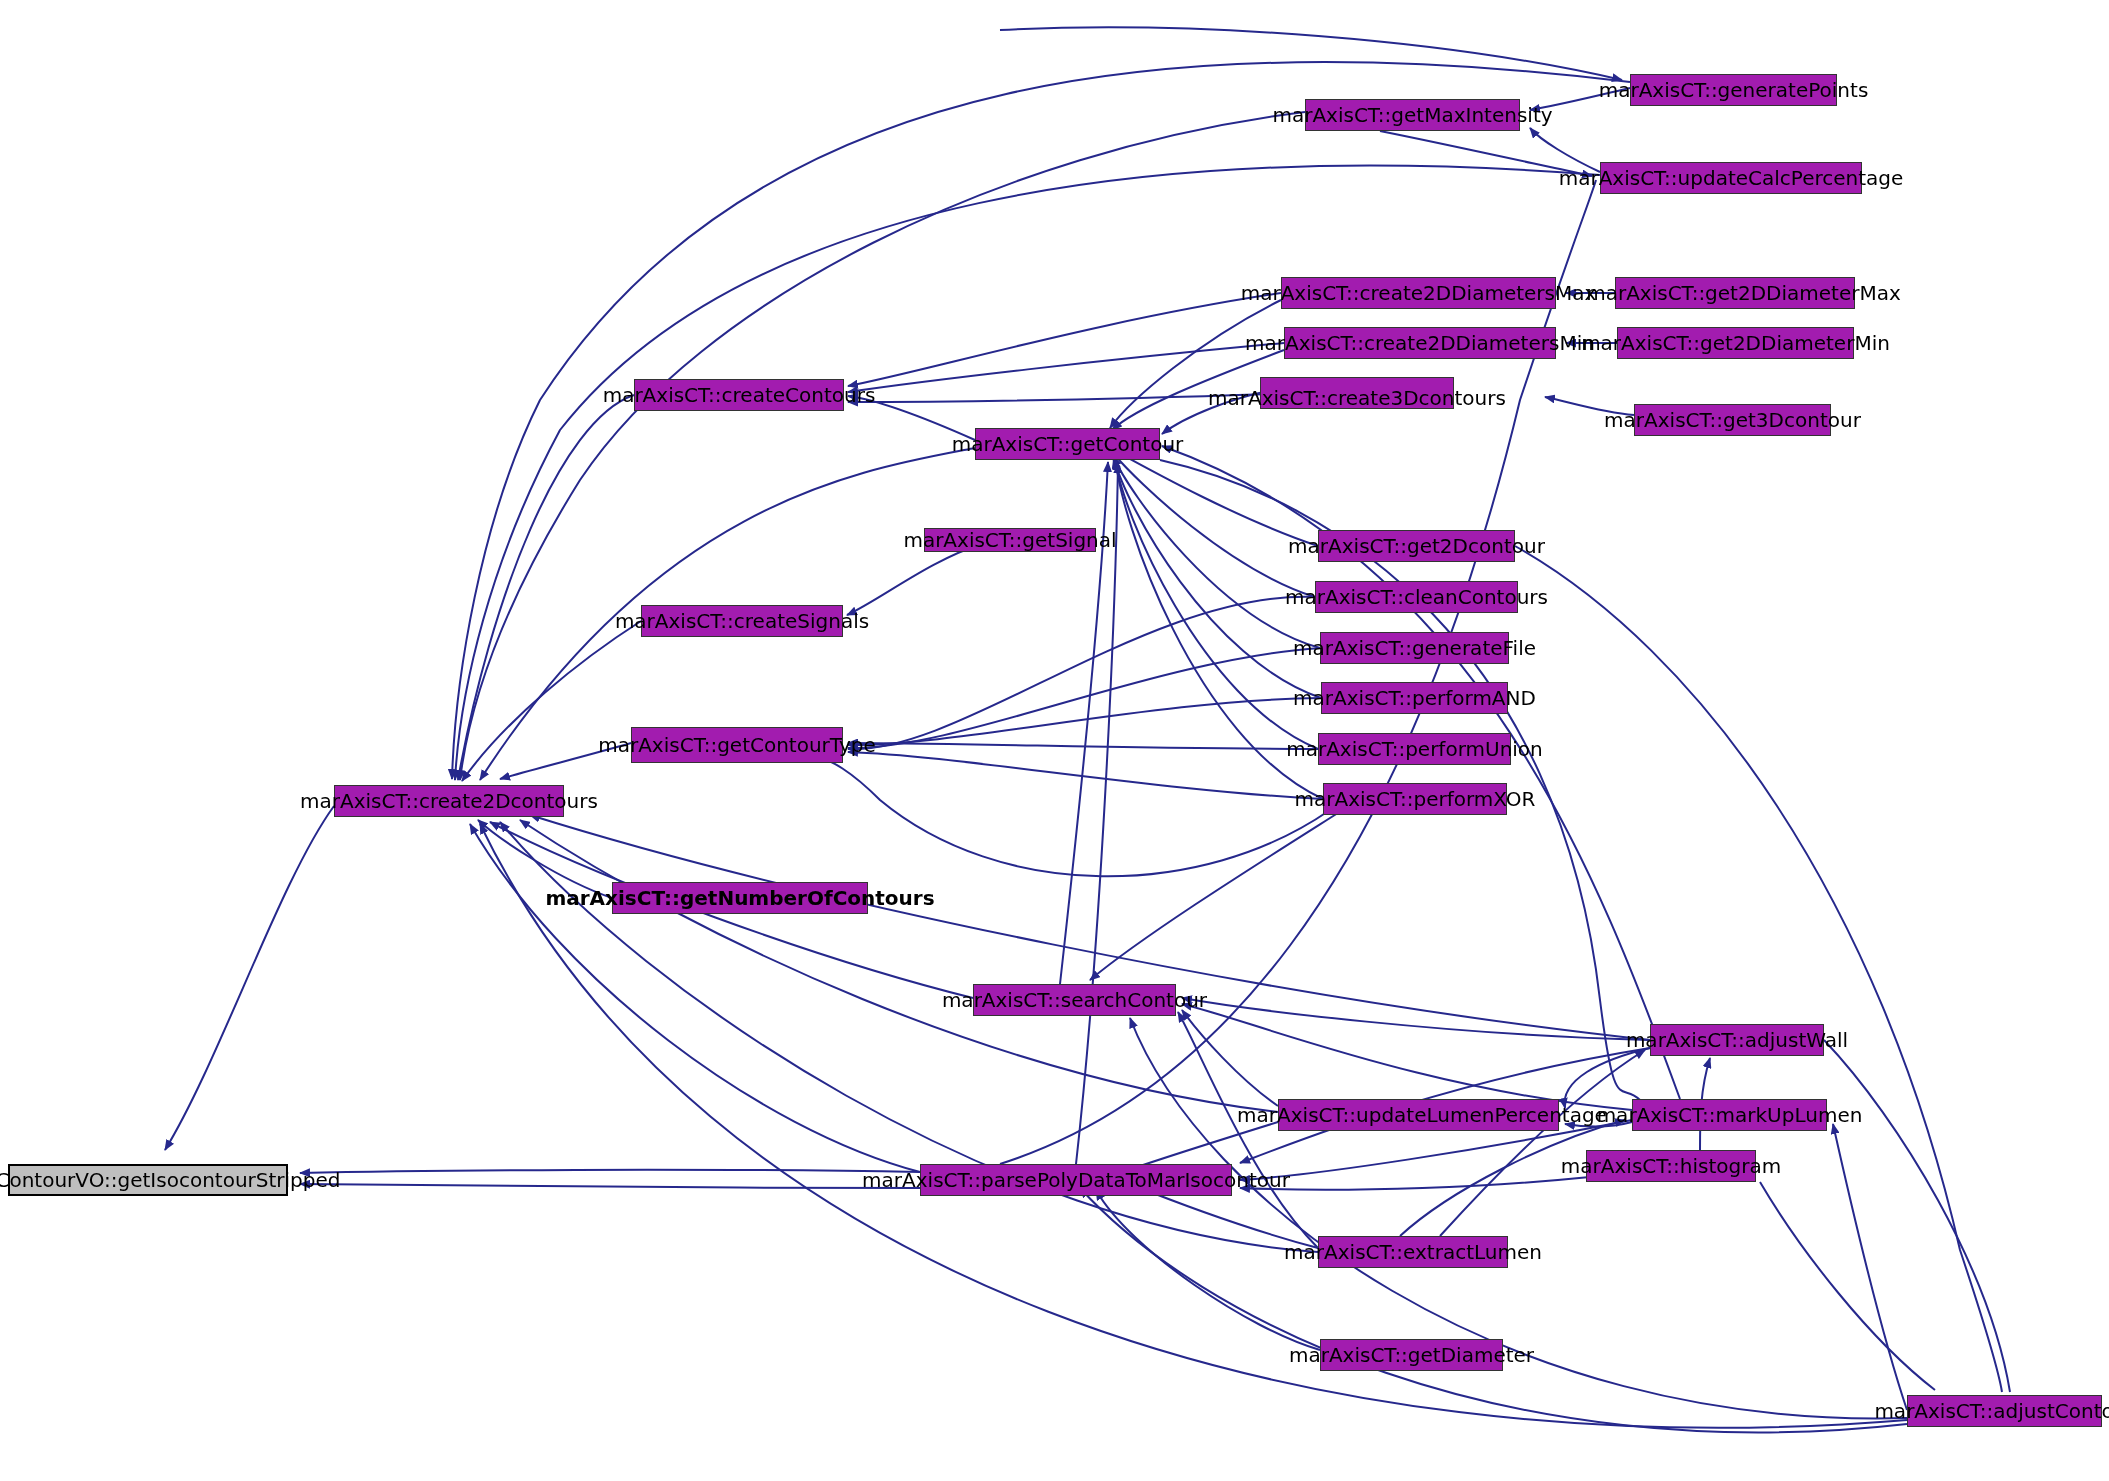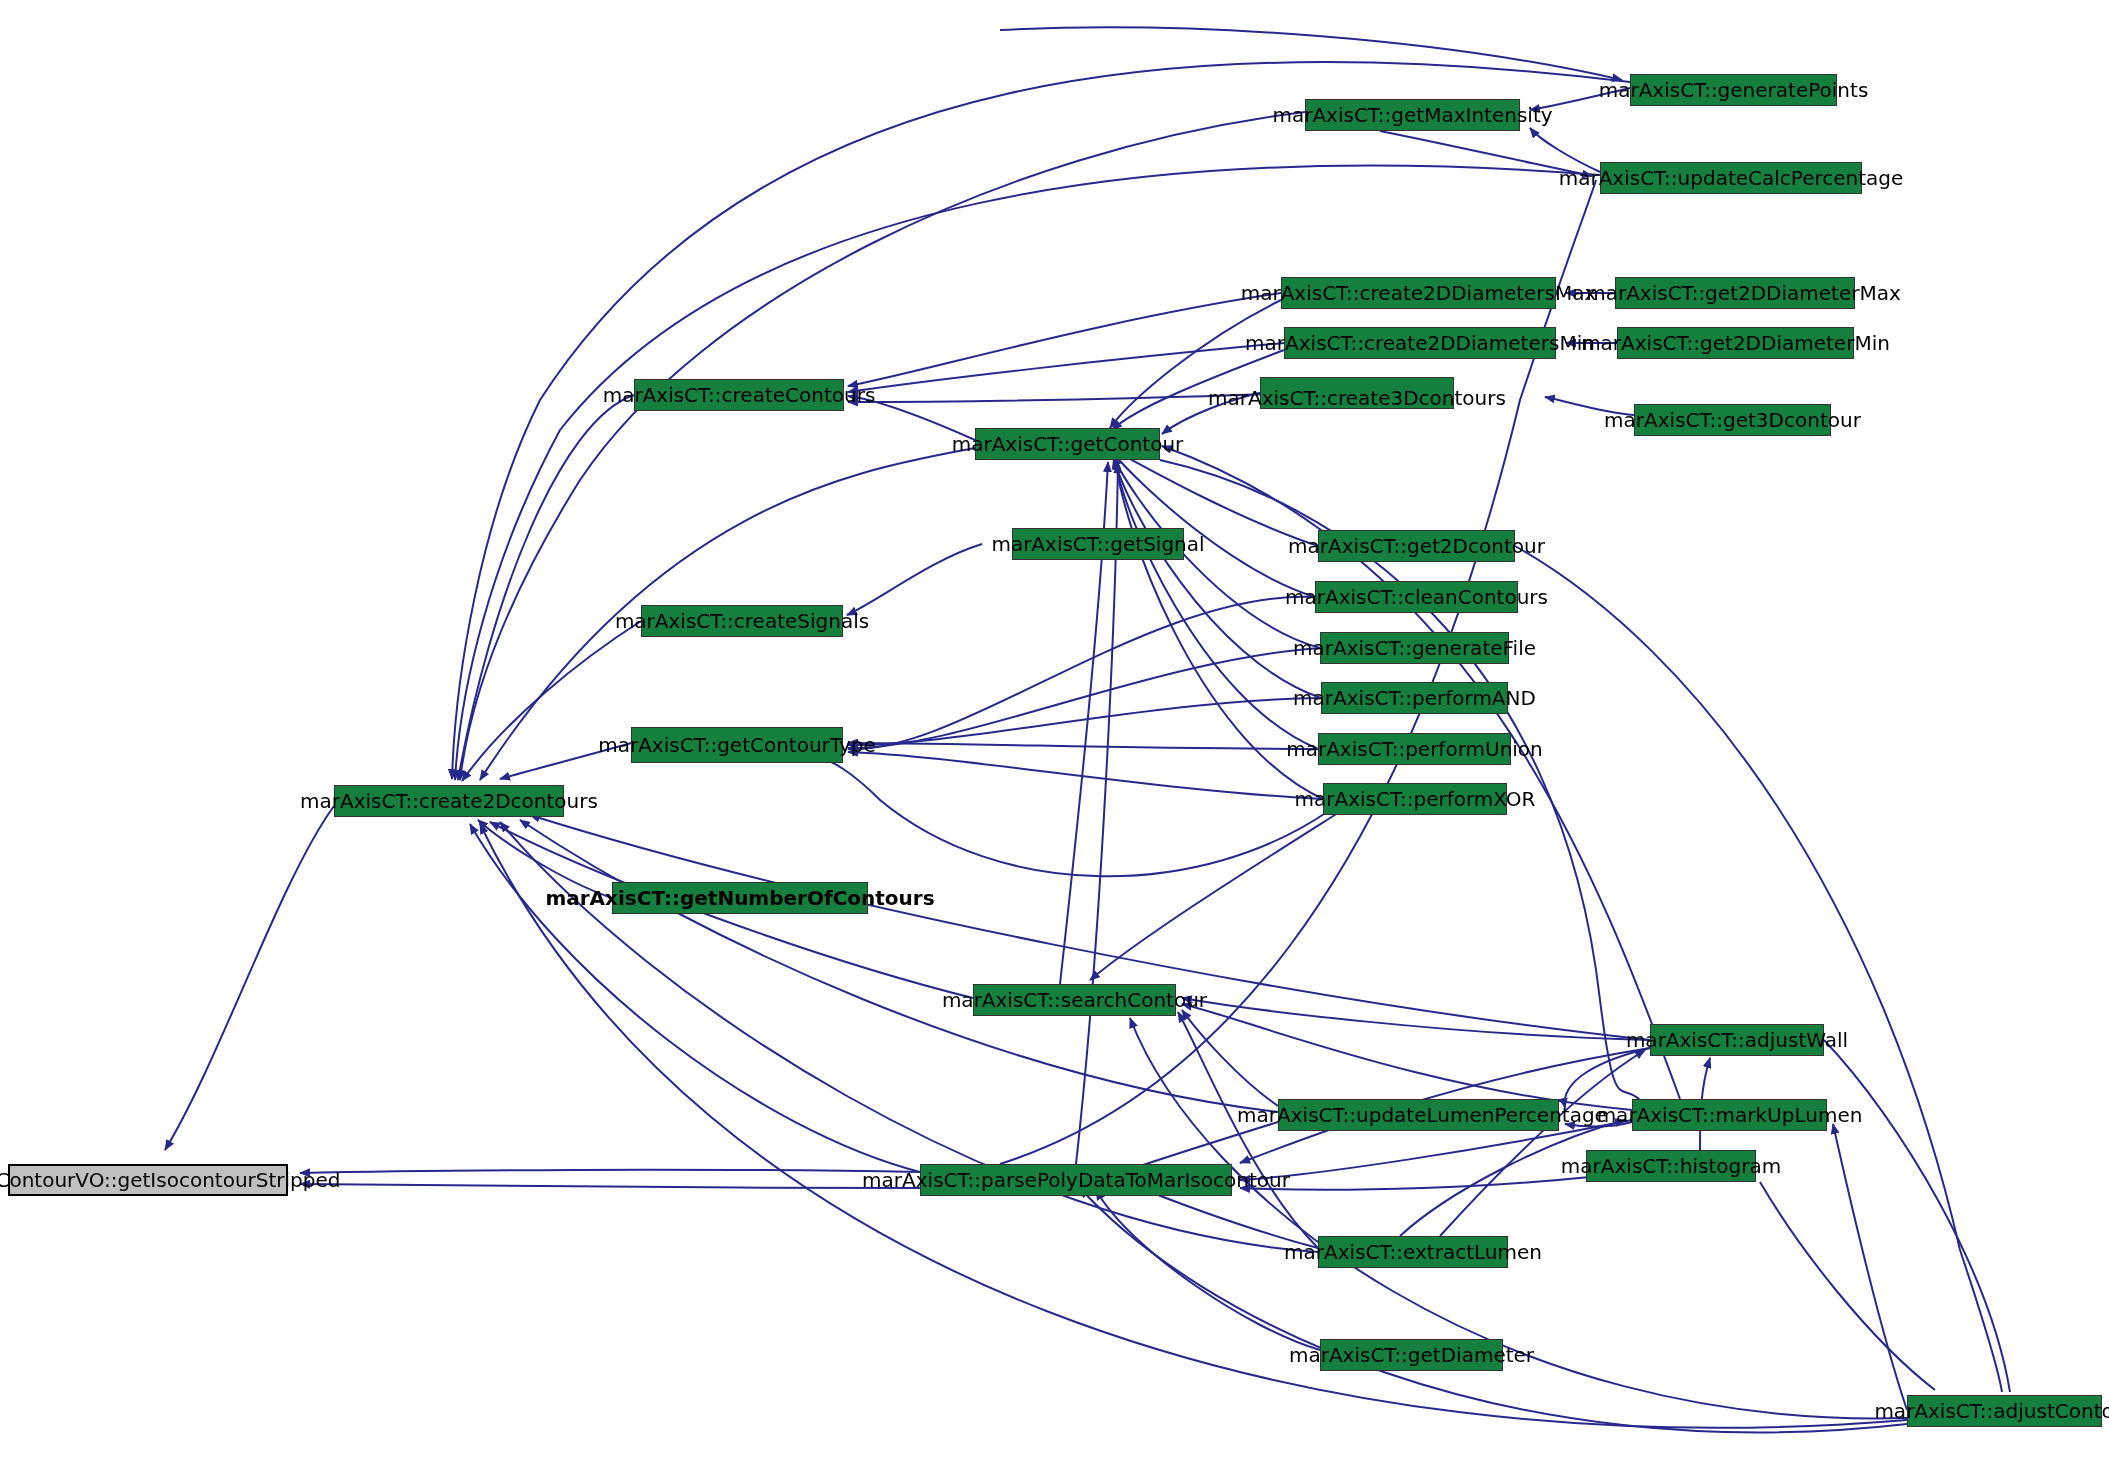--- a/index.html
+++ b/index.html
@@ -18,21 +18,21 @@
   #edge-layer {
     position: absolute;
     left: 0; top: 0;
     width: 2109px;
     height: 1481px;
     pointer-events: none;
   }
   .node {
     position: absolute;
     box-sizing: border-box;
-    background: #15803d;
+    background: #a21caf;
     border: 1.5px solid #333333;
     color: #000000;
     font-size: 20px;
     line-height: 1;
     white-space: nowrap;
     display: flex;
     align-items: center;
     justify-content: center;
     padding: 0 9px;
     height: 32px;
@@ -153,21 +153,21 @@
       </div>
       <div class="node" style="left: 641px; top: 605px; width: 202px; height: 32px;">
         <span class="node-label">marAxisCT::createSignals</span>
       </div>
       <div class="node" style="left: 631px; top: 727px; width: 212px; height: 36px;">
         <span class="node-label">marAxisCT::getContourType</span>
       </div>
       <div class="node" style="left: 612px; top: 882px; width: 256px; height: 32px; font-weight: bold;">
         <span class="node-label">marAxisCT::getNumberOfContours</span>
       </div>
-      <div class="node" style="left: 1012px; top: 528px; width: 172px; height: 32px;">
+      <div class="node" style="left: 924px; top: 528px; width: 172px; height: 24px;">
         <span class="node-label">marAxisCT::getSignal</span>
       </div>
       <div class="node" style="left: 975px; top: 428px; width: 185px; height: 32px;">
         <span class="node-label">marAxisCT::getContour</span>
       </div>
       <div class="node" style="left: 973px; top: 984px; width: 203px; height: 32px;">
         <span class="node-label">marAxisCT::searchContour</span>
       </div>
       <div class="node" style="left: 920px; top: 1164px; width: 312px; height: 32px;">
         <span class="node-label">marAxisCT::parsePolyDataToMarIsocontour</span>

